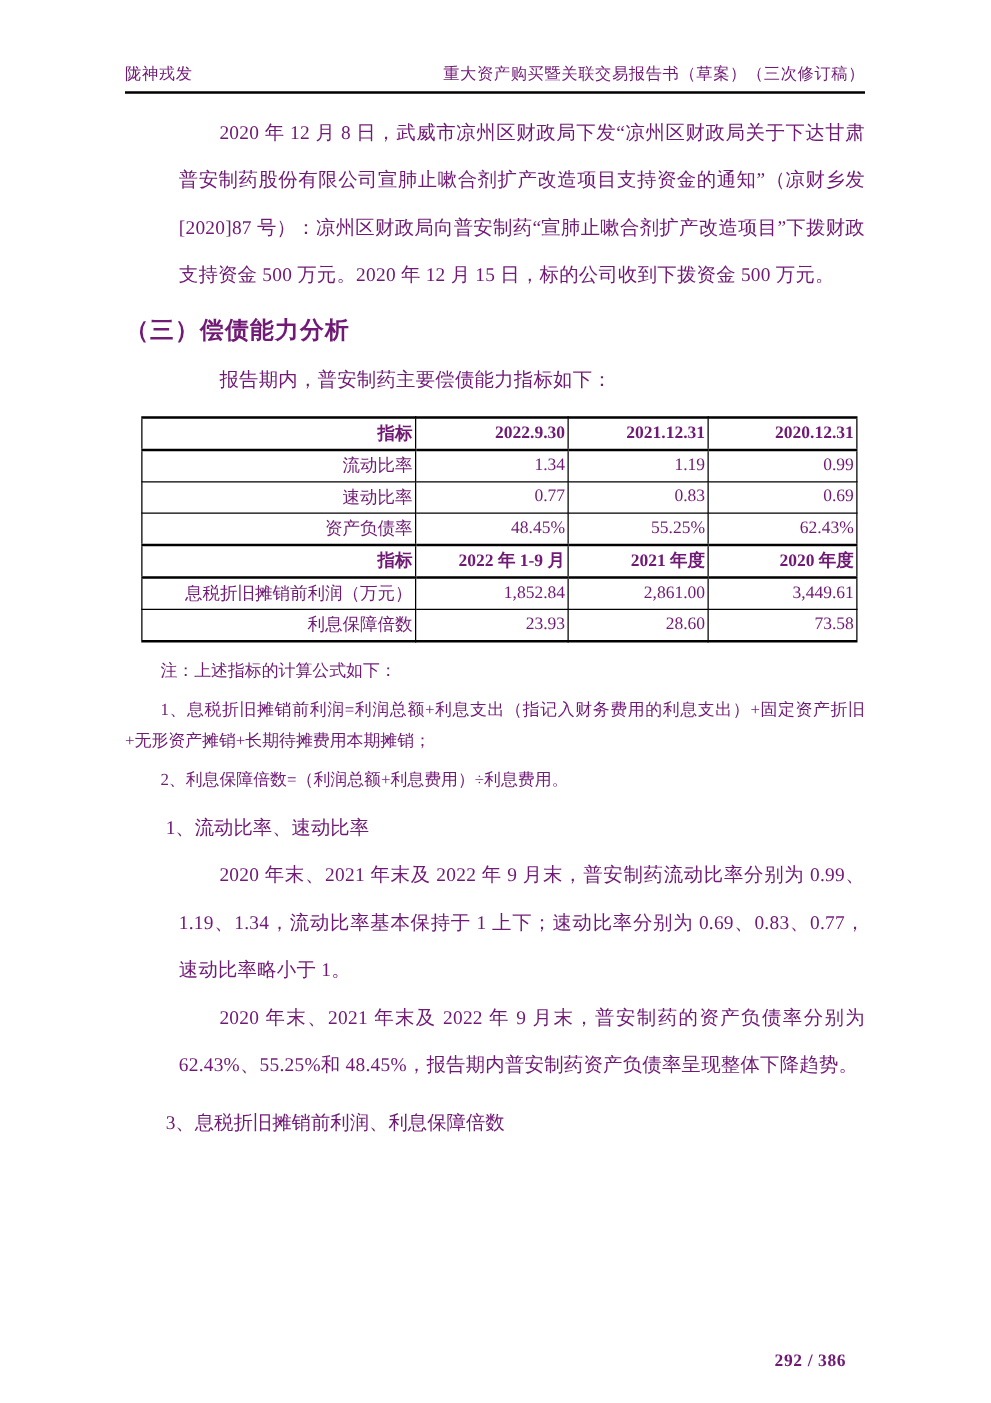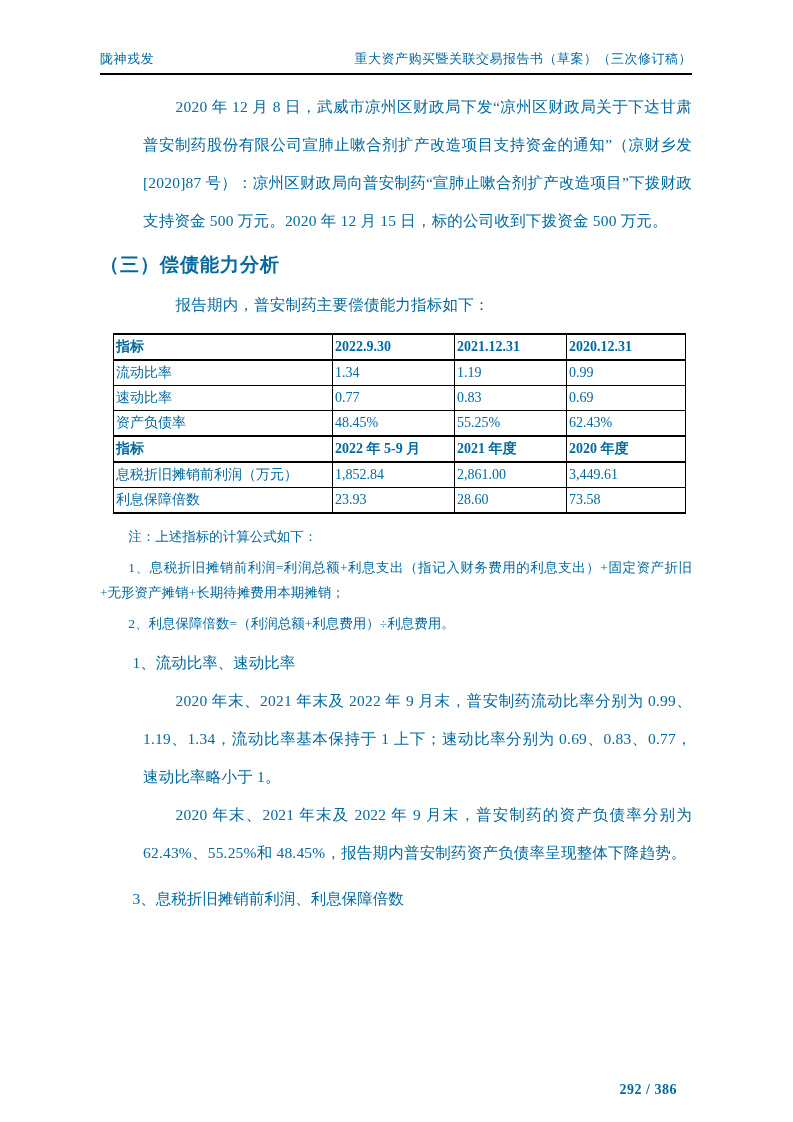--- a/index.html
+++ b/index.html
@@ -1,19 +1,19 @@
 <!DOCTYPE html>
 <html><head>
 <meta charset="utf-8">
 <style>
   html,body{margin:0;padding:0;background:#ffffff;}
   .page{
     position:relative;
     width:793px;height:1122px;
-    background:#ffffff;color:#0369a1;
+    background:#ffffff;color:#701a75;
     font-family:"Liberation Serif","DejaVu Serif",serif;
     overflow:hidden;
   }
   
   .hdr{
     position:absolute;top:50px;left:100px;width:592px;
     display:flex;justify-content:space-between;align-items:flex-end;
     font-size:13px;letter-spacing:.5px;
     border-bottom:2px solid #000;padding-bottom:5px;
   }
@@ -32,21 +32,21 @@
   }
   
   table.ind{
     border-collapse:collapse;table-layout:fixed;
     width:572px;margin:9px 0 0 13px;
     border:1.5px solid #000;
     border-top:2.5px solid #000;border-bottom:2.5px solid #000;
   }
   table.ind td{
     border:1px solid #000;
-    height:24px;text-align:left;vertical-align:middle;
+    height:24px;text-align:right;vertical-align:middle;
     font-size:14px;padding:0 2px;overflow:hidden;white-space:nowrap;
   }
   table.ind tr.h td{font-weight:bold;border-bottom:2px solid #000;}
   table.ind tr.sep td{border-bottom:2.5px solid #000;}
   
   .note{
     font-size:13.5px;line-height:25px;text-align:justify;
     text-indent:2.1em;margin-top:6px;
   }
   .sub-heading{
@@ -104,21 +104,21 @@
           <td>0.69</td>
         </tr>
         <tr class="sep">
           <td>资产负债率</td>
           <td>48.45%</td>
           <td>55.25%</td>
           <td>62.43%</td>
         </tr>
         <tr class="h">
           <td>指标</td>
-          <td>2022 年 5-9 月</td>
+          <td>2022 年 1-9 月</td>
           <td>2021 年度</td>
           <td>2020 年度</td>
         </tr>
         <tr>
           <td>息税折旧摊销前利润（万元）</td>
           <td>1,852.84</td>
           <td>2,861.00</td>
           <td>3,449.61</td>
         </tr>
         <tr>

